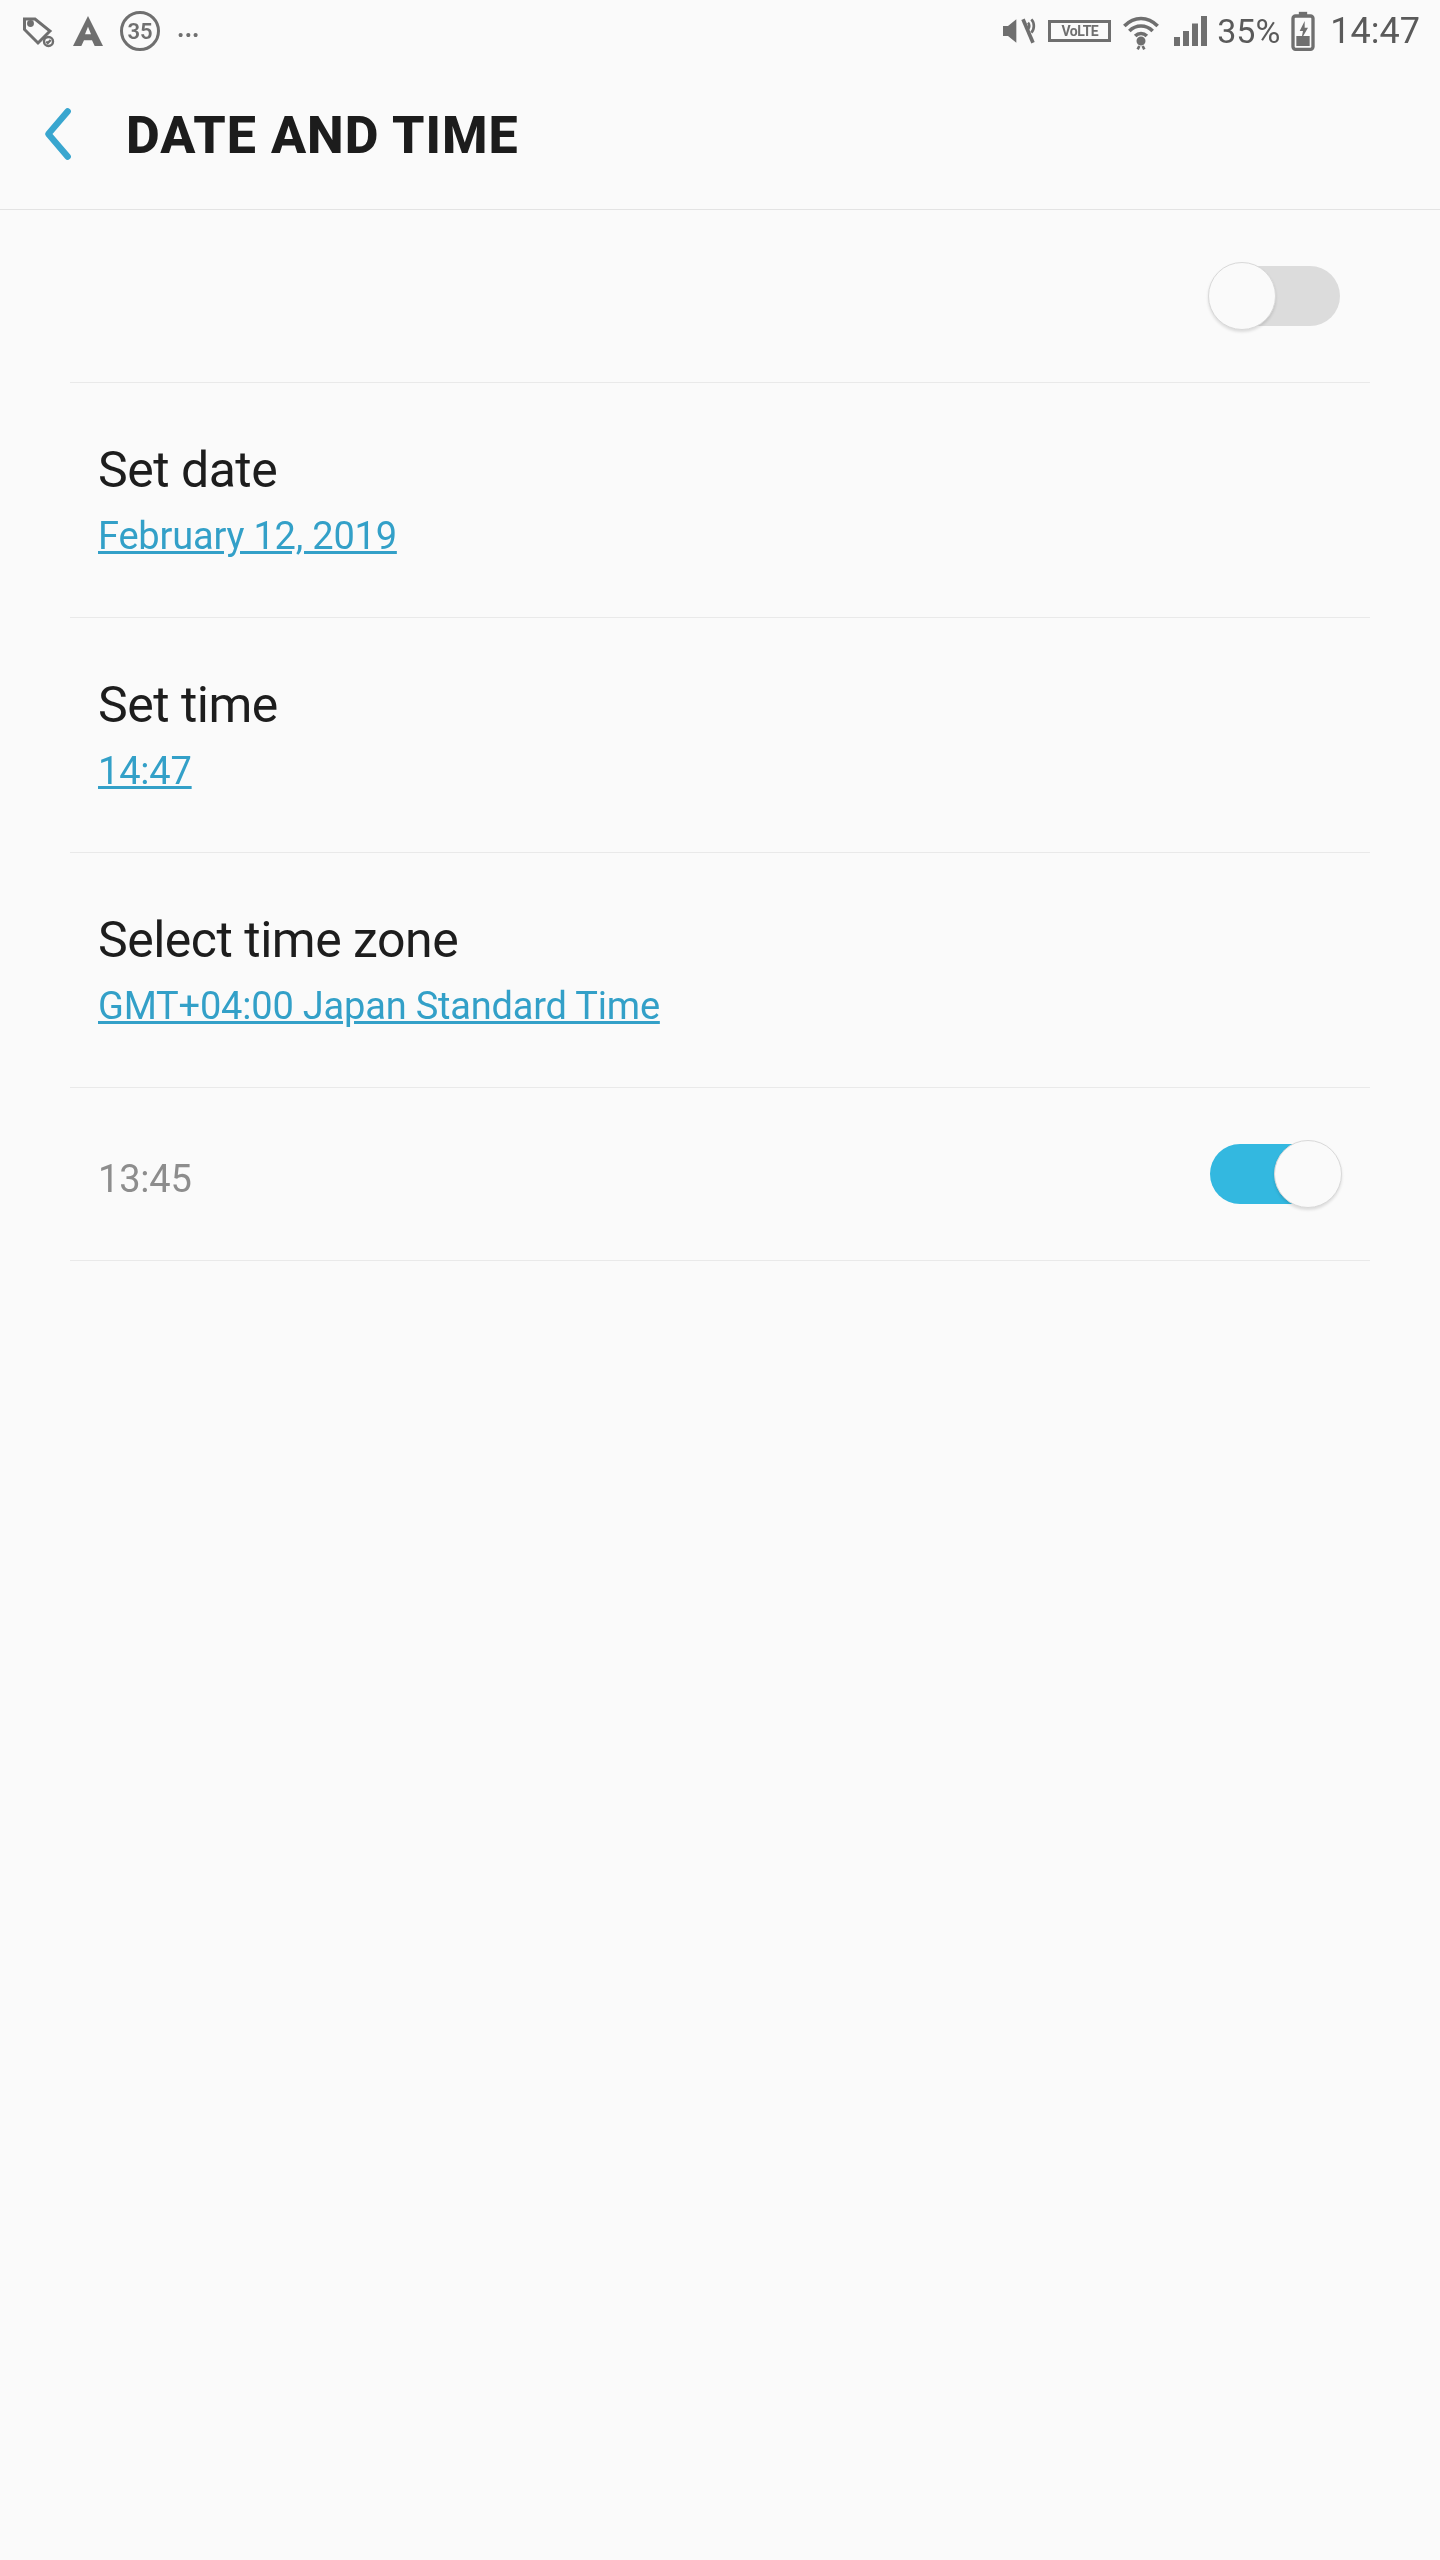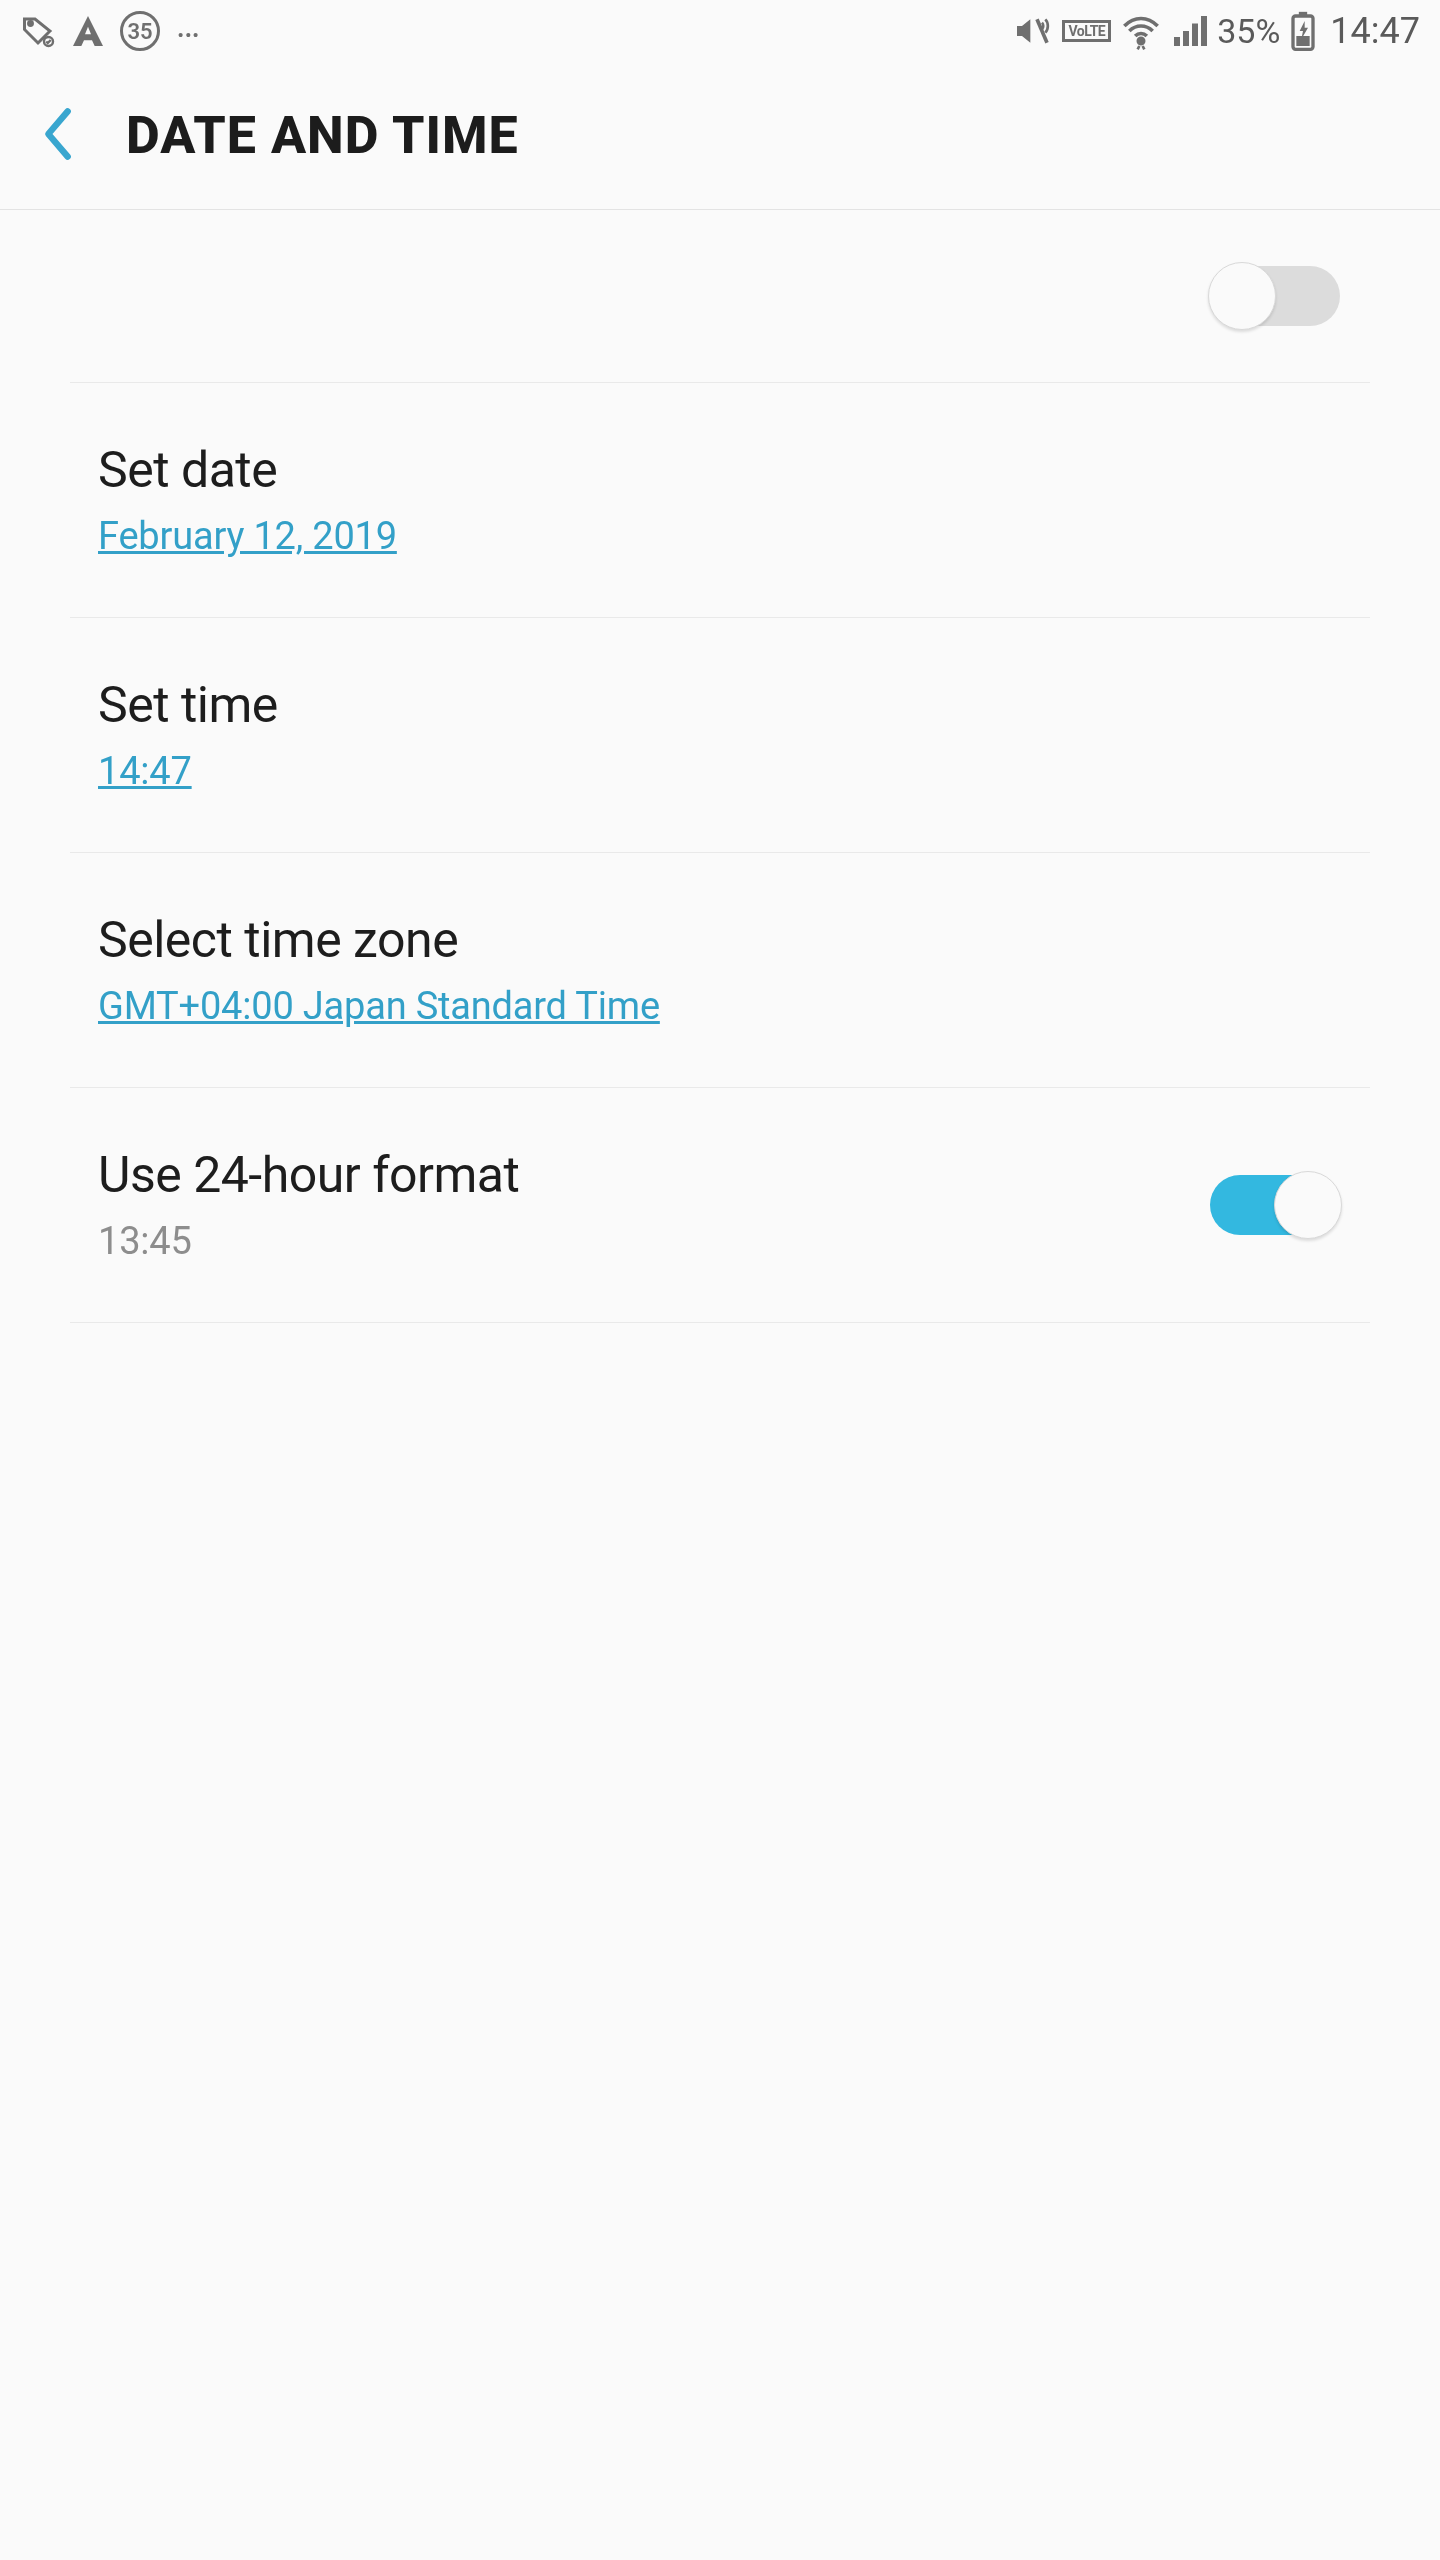--- a/index.html
+++ b/index.html
@@ -23,21 +23,21 @@
     .sb-left, .sb-right { display: flex; align-items: center; gap: 12px; justify-content: center; }
     .sb-right { gap: 10px; }
     .sb-icon { display: inline-flex; align-items: center; justify-content: center; }
     .sb-badge-35 {
       width: 40px; height: 40px; border: 3px solid #6f6f6f; border-radius: 50%;
       display: flex; align-items: center; justify-content: center;
       font-size: 22px; font-weight: 600; color: #6f6f6f;
     }
     .sb-dots { font-size: 36px; letter-spacing: 4px; color: #6f6f6f; margin-left: 4px; position: relative; top: -6px;}
     .sb-volte {
-      font-size: 14px; font-weight: 700; border: 3px solid #6f6f6f; padding: 0 3px; letter-spacing: -0.5px;
+      font-size: 14px; font-weight: 700; border: 3px solid #6f6f6f; padding: 0 10px; letter-spacing: -0.5px;
     }
     .sb-text { font-size: 34px; color: #5a5a5a; }
     .sb-clock { font-size: 36px; color: #5a5a5a; margin-left: 4px; }
 
     
     .app-bar {
       height: 148px;
       display: flex;
       align-items: center;
       padding: 0 36px;
@@ -200,21 +200,20 @@
 
   <div class="row">
     <div class="text">
       <div class="row-title">Select time zone</div>
       <div class="row-sub sub-accent">GMT+04:00 Japan Standard Time</div>
     </div>
   </div>
 
   <div class="row">
     <div class="text">
-      <div class="row-title">Use 24-hour format</div>
       <div class="row-sub sub-muted">13:45</div>
     </div>
     <div class="toggle on">
       <div class="track"></div>
         <div class="thumb"></div>
     </div>
   </div>
 
 </div>
 

